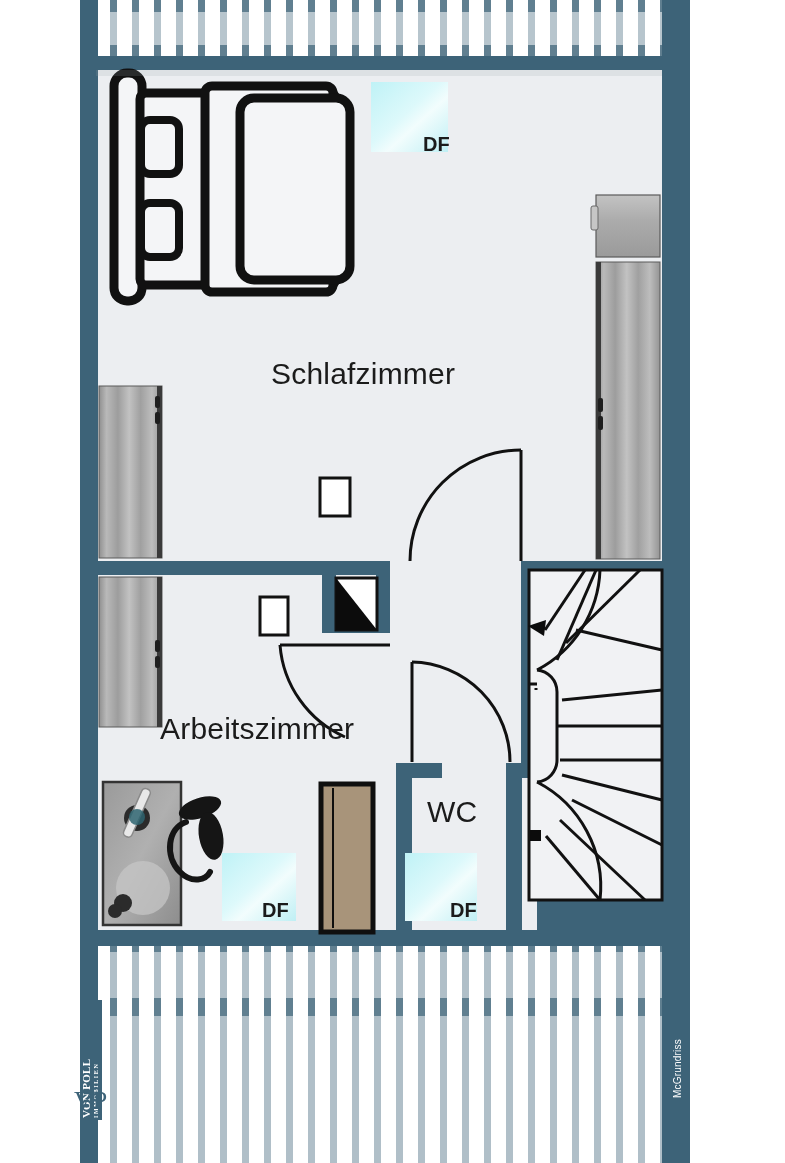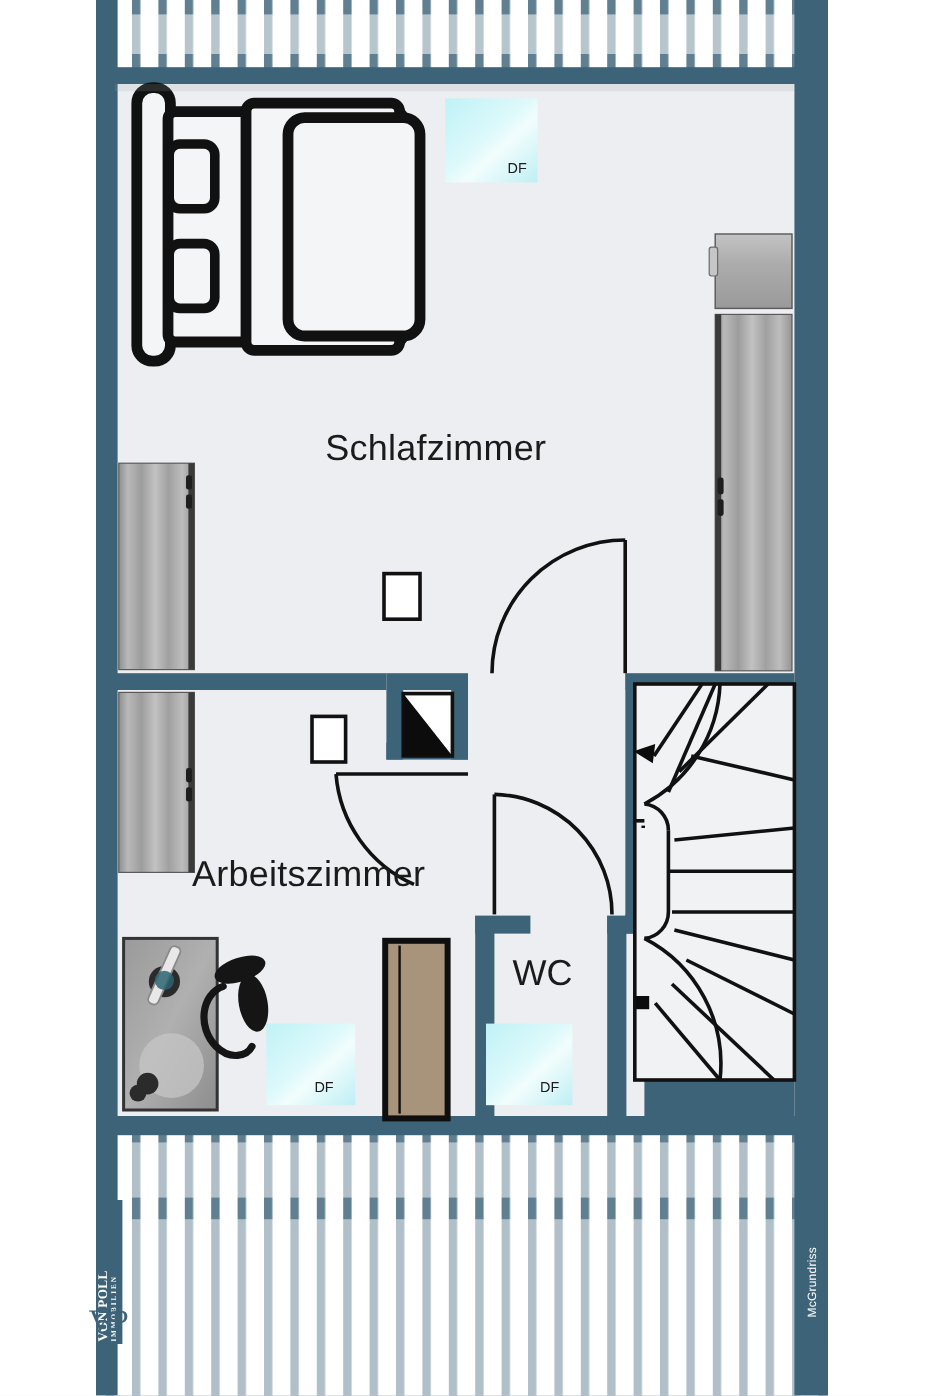--- a/index.html
+++ b/index.html
@@ -3,21 +3,21 @@
 <meta charset="utf-8">
 <style>
   html,body{margin:0;padding:0;background:#ffffff;}
   body{width:785px;height:1163px;position:relative;overflow:hidden;
        font-family:"Liberation Sans","DejaVu Sans",sans-serif;}
 
   #plan{position:absolute;left:0;top:0;width:785px;height:1163px;}
 
   .lbl{position:absolute;color:#1b1b1b;white-space:nowrap;}
   .room-label{font-size:30px;letter-spacing:.2px;}
-  .df-label{font-size:12px;font-weight:400;color:#1b1b1b;text-align:center;}
+  .df-label{font-size:20px;font-weight:700;color:#1b1b1b;text-align:center;}
 
   
   #logo-strip{
     position:absolute;left:80px;top:1000px;width:22px;height:120px;
     background:#3d6378;
   }
   #logo-text{
     position:absolute;left:80px;top:1118px;
     transform:rotate(-90deg);transform-origin:0 0;
     font-size:11px;font-weight:700;color:#ffffff;letter-spacing:.3px;

